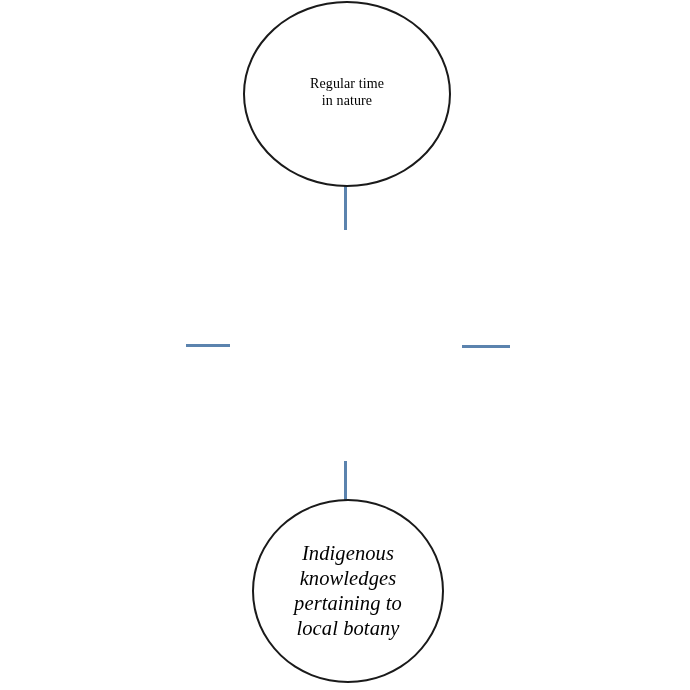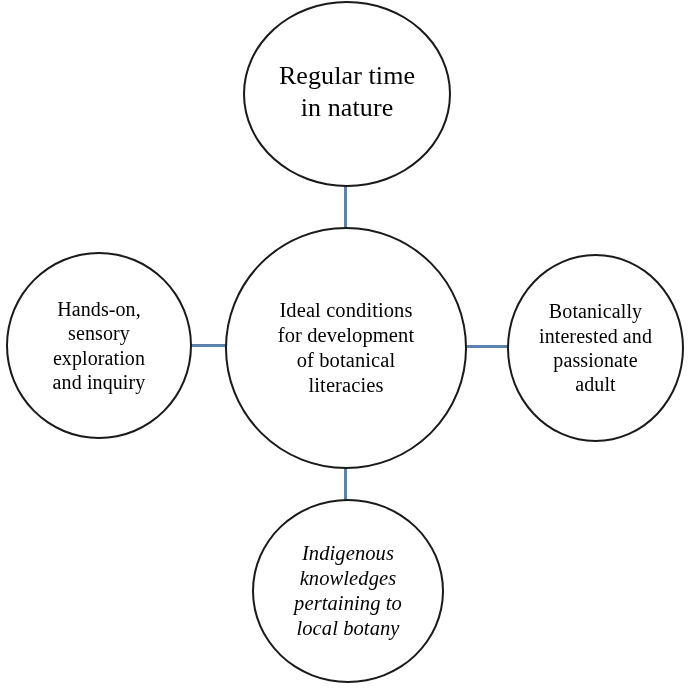--- a/index.html
+++ b/index.html
@@ -52,21 +52,21 @@
     font-size: 20.5px;
     line-height: 1.23;
   }
   #node-top {
     left: 243px;
     top: 1px;
     width: 208px;
     height: 186px;
   }
   #node-top .node-label {
-    font-size: 26px;
+    font-size: 14px;
     padding-bottom: 4px;
   }
   #node-left {
     left: 6px;
     top: 252px;
     width: 186px;
     height: 187px;
   }
   #node-left .node-label {
     font-size: 20px;
@@ -123,40 +123,22 @@
   <div class="connector" id="connector-top"></div>
   <div class="connector" id="connector-bottom"></div>
   <div class="connector" id="connector-left"></div>
   <div class="connector" id="connector-right"></div>
 
   <div class="node" id="node-top">
     <div class="node-label">Regular time
 in nature</div>
   </div>
 
-  <div class="node" id="node-left">
-    <div class="node-label">Hands-on,
-sensory
-exploration
-and inquiry</div>
-  </div>
 
-  <div class="node" id="node-center">
-    <div class="node-label">Ideal conditions
-for development
-of botanical
-literacies</div>
-  </div>
 
-  <div class="node" id="node-right">
-    <div class="node-label">Botanically
-interested and
-passionate
-adult</div>
-  </div>
 
   <div class="node" id="node-bottom">
     <div class="node-label">Indigenous
 knowledges
 pertaining to
 local botany</div>
   </div>
 
 </div>
 

